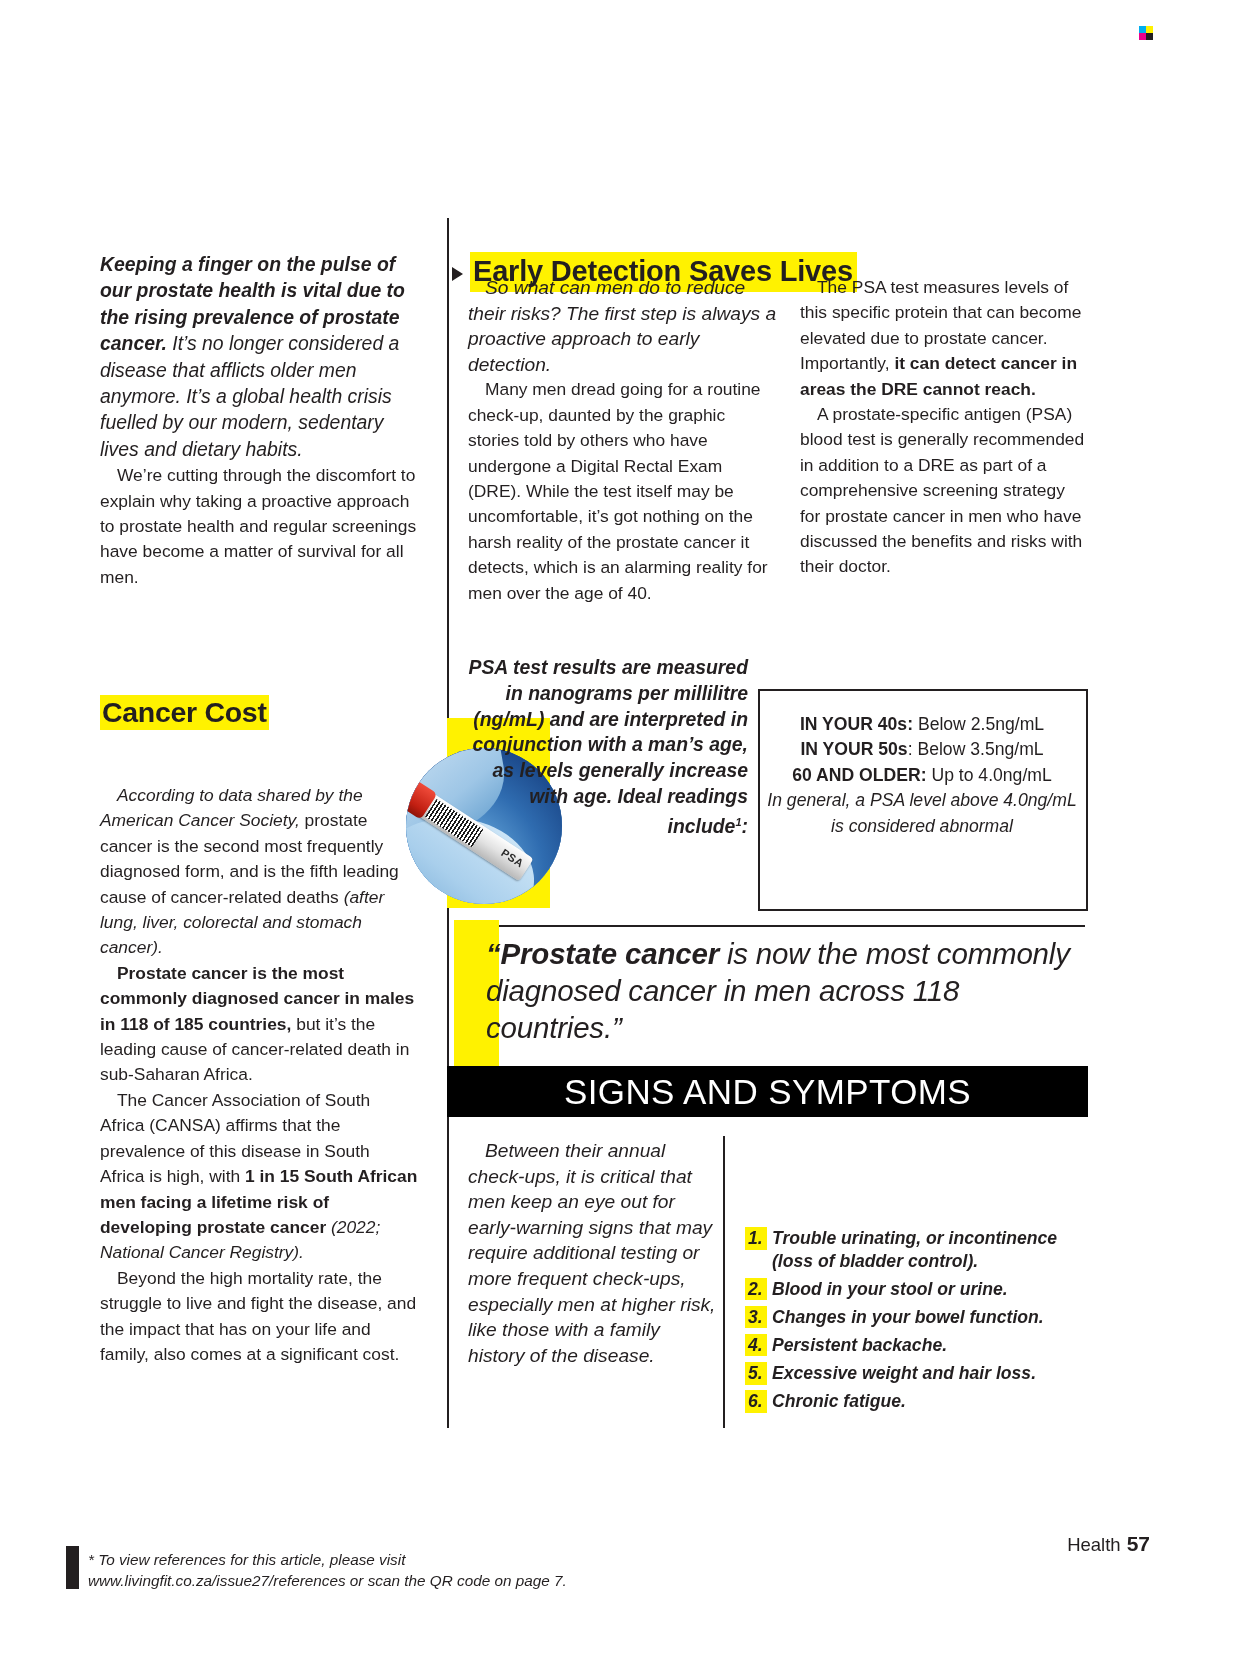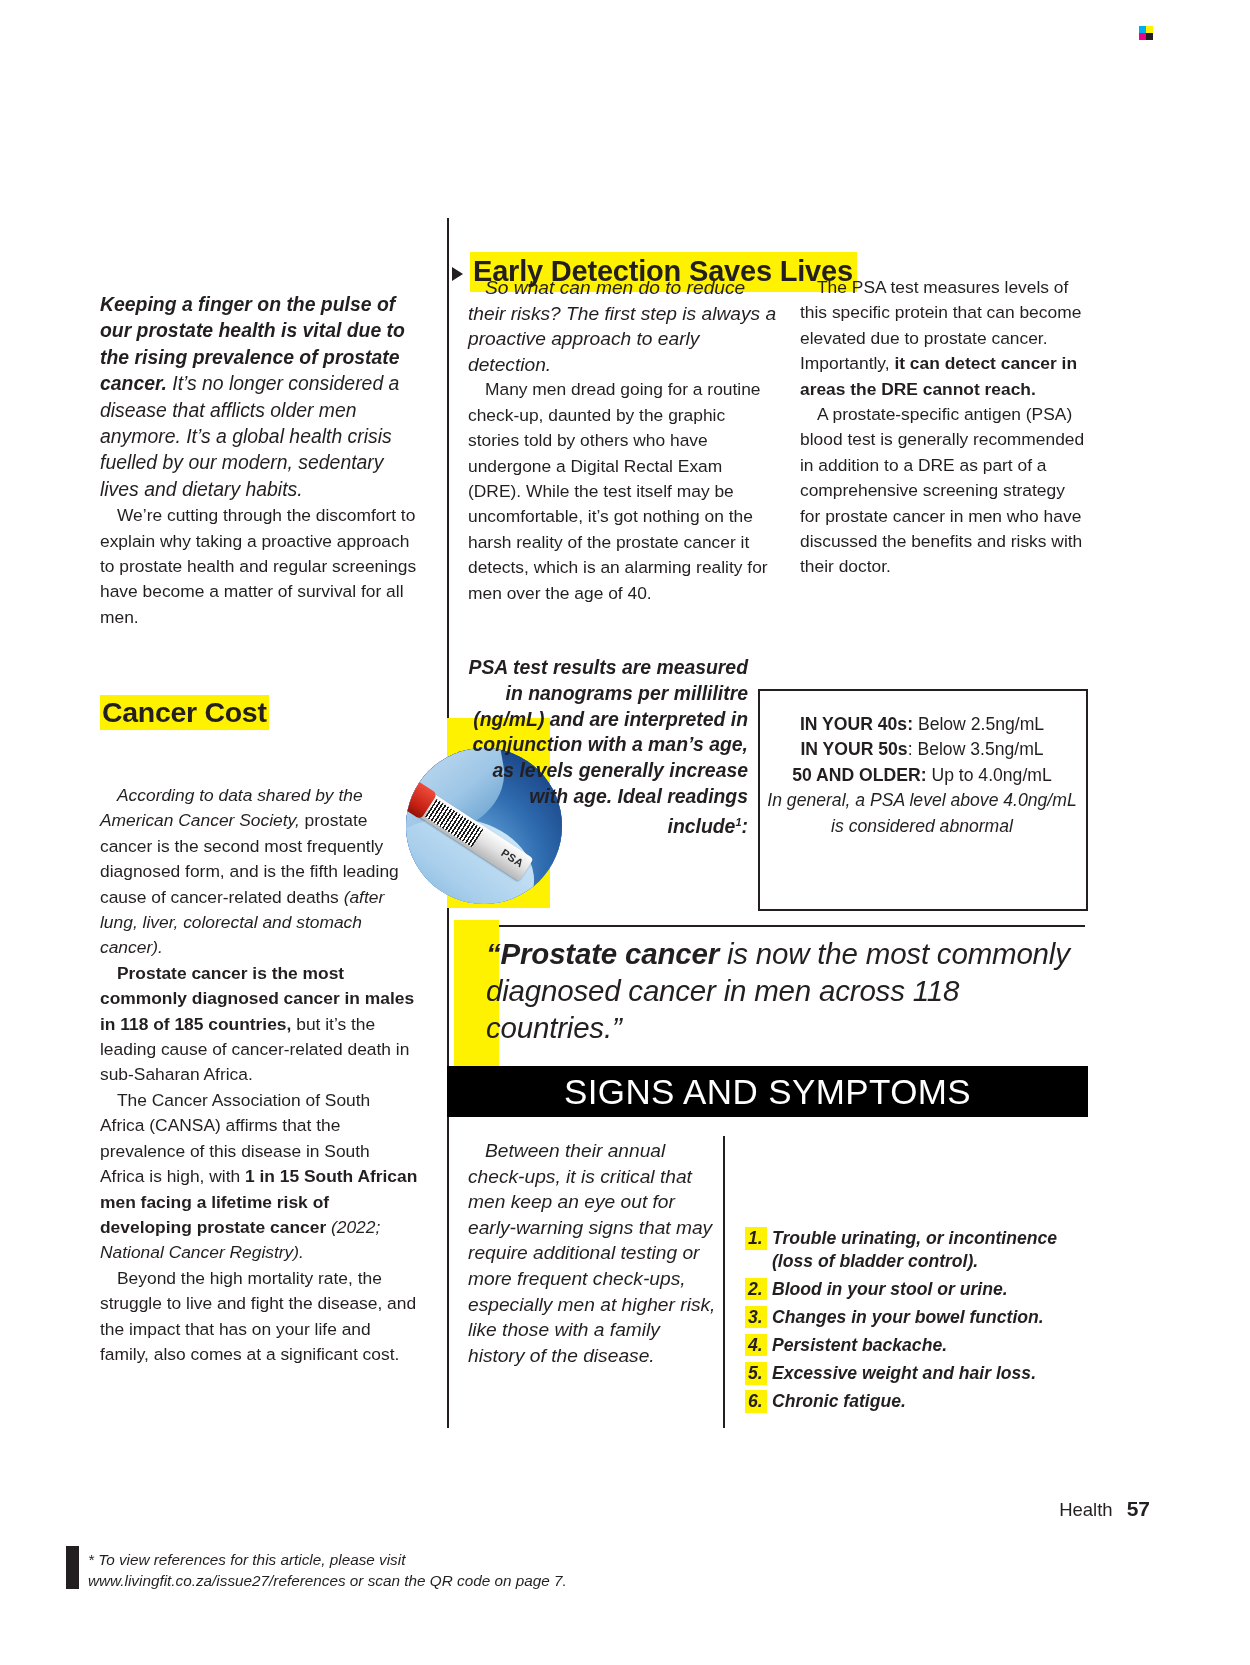--- a/index.html
+++ b/index.html
@@ -42,21 +42,20 @@
   .body-col p { margin: 0; }
   .indent { text-indent: 17px; }
   .it { font-style: italic; }
   .bd { font-weight: bold; }
 
   
   #left-col {
     left: 100px;
     top: 252px;
     width: 318px;
-    margin-top: 40px;
   }
   .lead-bold {
     font-weight: bold;
     font-style: italic;
     font-size: 19.4px;
     line-height: 25.6px;
   }
   .lead-italic {
     font-style: italic;
     font-size: 19.4px;
@@ -359,25 +358,25 @@
     width: 560px;
     font-style: italic;
     font-size: 15.3px;
     line-height: 21px;
   }
 
   
   #page-footer {
     position: absolute;
     right: 100px;
-    top: 1497px;
+    top: 1532px;
     font-size: 18.5px;
     display: flex;
     align-items: baseline;
-    gap: 14px;
+    gap: 6px;
   }
   #page-footer .num { font-weight: bold; font-size: 21px; }
 </style>
 </head>
 <body>
 
 <div class="page">
 
   <div class="crop-mark" style="left:1139px; top:26px;">
     <div class="q q1"></div>
@@ -432,21 +431,21 @@
       <div class="psa-label">PSA</div>
     </div>
   </div>
 
   <div id="psa-callout"><span>PSA test results are measured in nanograms per millilitre (ng/mL) and are interpreted in conjunction with a man’s age, as levels generally increase with age. Ideal readings include</span><sup>1</sup><span>:</span></div>
 
   <div id="psa-box"></div>
   <div id="psa-box-inner">
     <div><span class="k">IN YOUR 40s:</span><span> Below 2.5ng/mL</span></div>
     <div><span class="k">IN YOUR 50s</span><span>: Below 3.5ng/mL</span></div>
-    <div><span class="k">50 AND OLDER:</span><span> Up to 4.0ng/mL</span></div>
+    <div><span class="k">60 AND OLDER:</span><span> Up to 4.0ng/mL</span></div>
     <div class="it">In general, a PSA level above 4.0ng/mL is considered abnormal</div>
   </div>
 
   <div id="quote-rule"></div>
   <div id="quote-yellow"></div>
   <div id="pull-quote"><span class="b">“</span><span class="b">Prostate cancer</span><span> is now the most commonly diagnosed cancer in men across 118 countries.”</span></div>
 
   <div id="signs-banner">SIGNS AND SYMPTOMS</div>
 
   <div class="body-col" id="bottom-mid">

